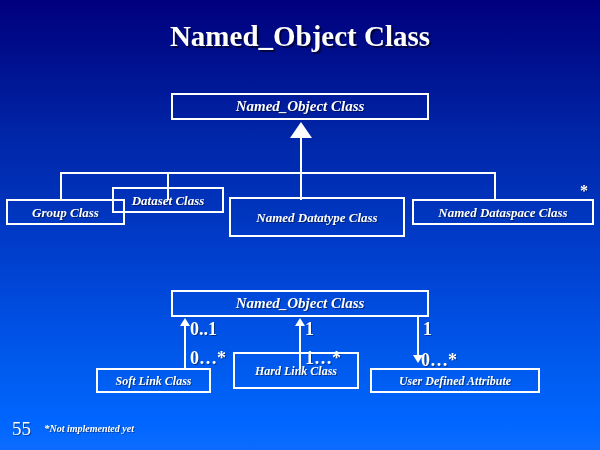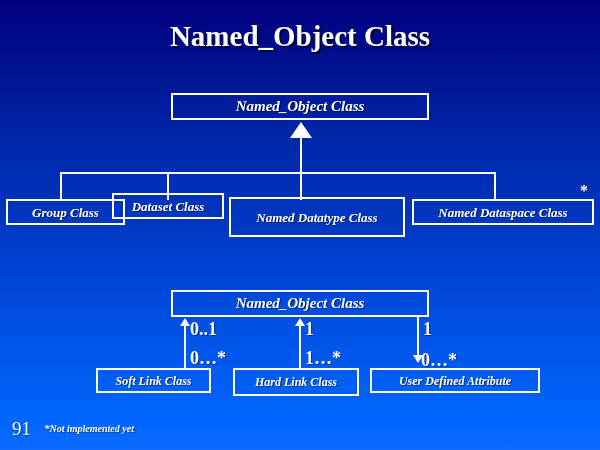--- a/index.html
+++ b/index.html
@@ -168,48 +168,48 @@
 
   <div class="hline" style="left:60px; top:172px; width:436px;"></div>
 
   <div class="vline" style="left:60px; top:172px; height:28px;"></div>
   <div class="vline" style="left:167px; top:172px; height:28px;"></div>
   <div class="vline" style="left:300px; top:172px; height:28px;"></div>
   <div class="vline" style="left:494px; top:172px; height:28px;"></div>
 
   <div class="cbox mid" style="left:6px; top:199px; width:119px; height:26px;">Group Class</div>
 
-  <div class="cbox mid" style="left:112px; top:193px; width:112px; height:26px;">Dataset Class</div>
+  <div class="cbox mid" style="left:112px; top:187px; width:112px; height:26px;">Dataset Class</div>
 
   <div class="cbox mid" style="left:229px; top:197px; width:176px; height:40px;">Named Datatype Class</div>
 
   <div class="cbox mid" style="left:412px; top:199px; width:182px; height:26px;">Named Dataspace Class</div>
 
   <div class="star-mark" style="left:580px; top:183px;">*</div>
 
   <div class="cbox big" style="left:171px; top:290px; width:258px; height:27px;">Named_Object Class</div>
 
   <div class="arrow-up-sm" style="left:180px; top:318px;"></div>
   <div class="vline" style="left:184px; top:325px; height:44px;"></div>
   <div class="mult" style="left:190px; top:320px;">0..1</div>
   <div class="mult" style="left:190px; top:349px;">0…*</div>
   <div class="cbox sm" style="left:96px; top:368px; width:115px; height:25px;">Soft Link Class</div>
 
   <div class="arrow-up-sm" style="left:295px; top:318px;"></div>
   <div class="vline" style="left:299px; top:325px; height:44px;"></div>
   <div class="mult" style="left:305px; top:320px;">1</div>
   <div class="mult" style="left:305px; top:349px;">1…*</div>
-  <div class="cbox sm" style="left:233px; top:368px; width:126px; height:28px;">Hard Link Class</div>
+  <div class="cbox sm" style="left:233px; top:352px; width:126px; height:37px;">Hard Link Class</div>
 
   <div class="vline" style="left:417px; top:317px; height:41px;"></div>
   <div class="arrow-down-sm" style="left:413px; top:355px;"></div>
   <div class="mult" style="left:423px; top:320px;">1</div>
   <div class="mult" style="left:421px; top:351px;">0…*</div>
   <div class="cbox sm" style="left:370px; top:368px; width:170px; height:25px;">User Defined Attribute</div>
 
-  <div class="page-num">91</div>
+  <div class="page-num">55</div>
 
   <div class="footnote">
     <span class="fn-star">*</span><span>Not implemented yet</span>
   </div>
 
 
 </div>
 
 </body></html>

